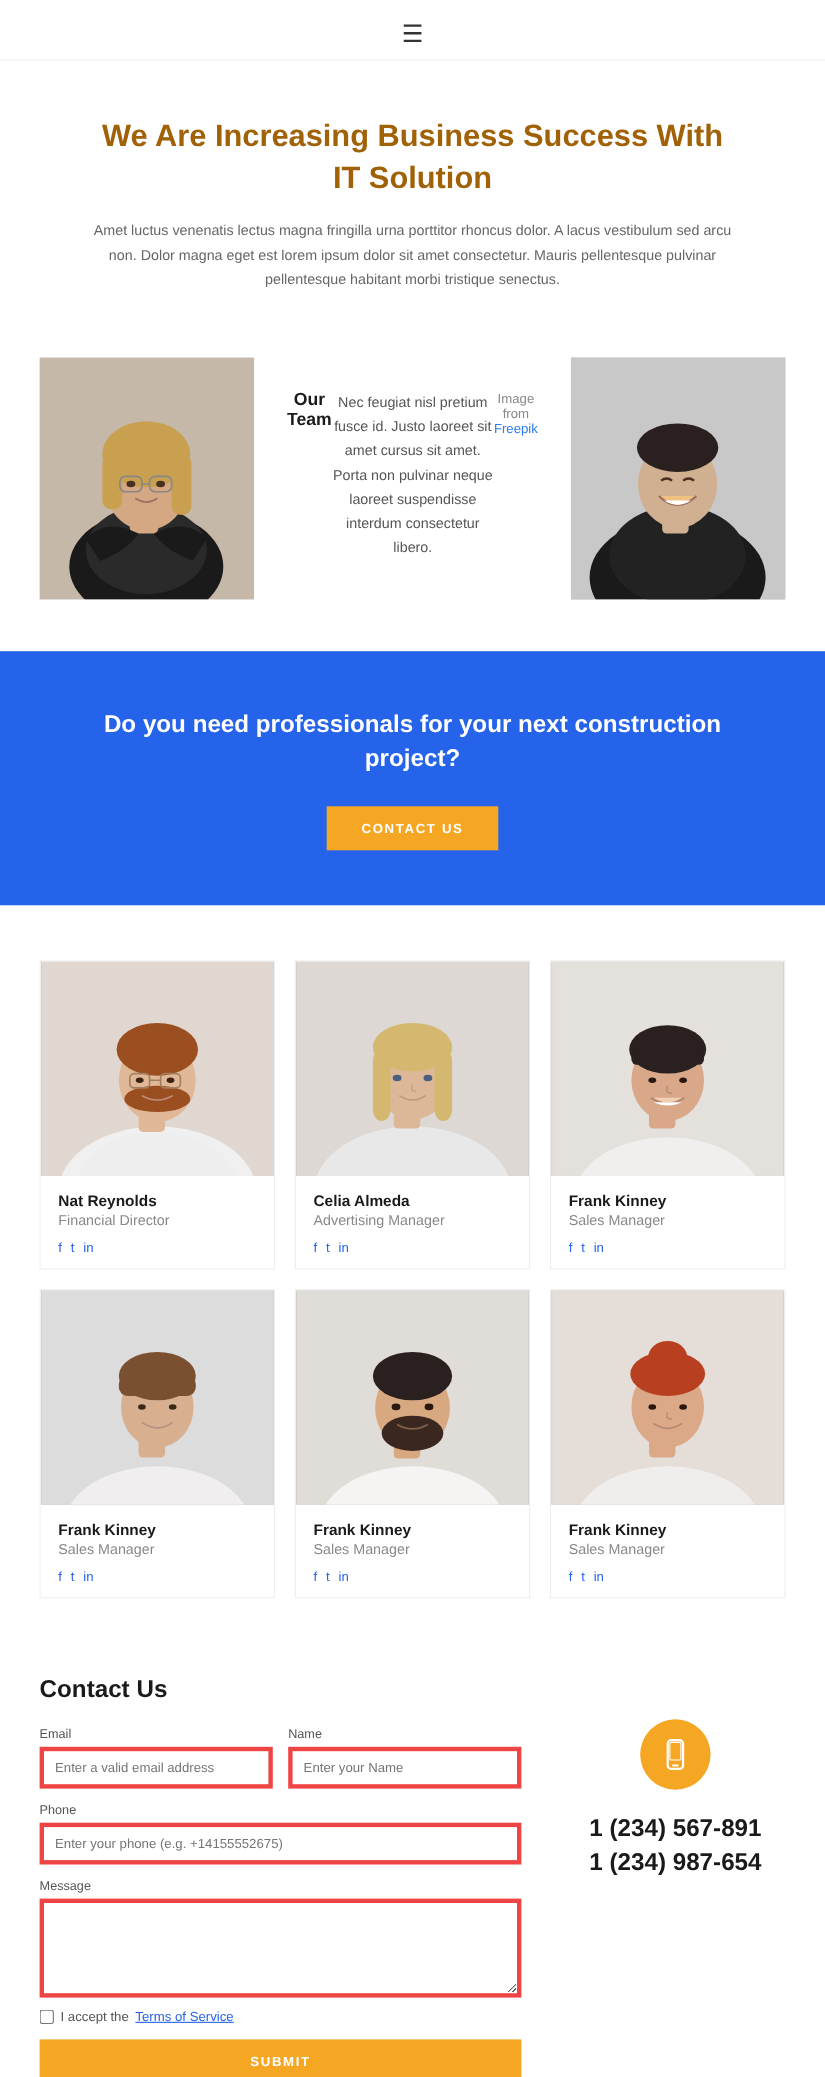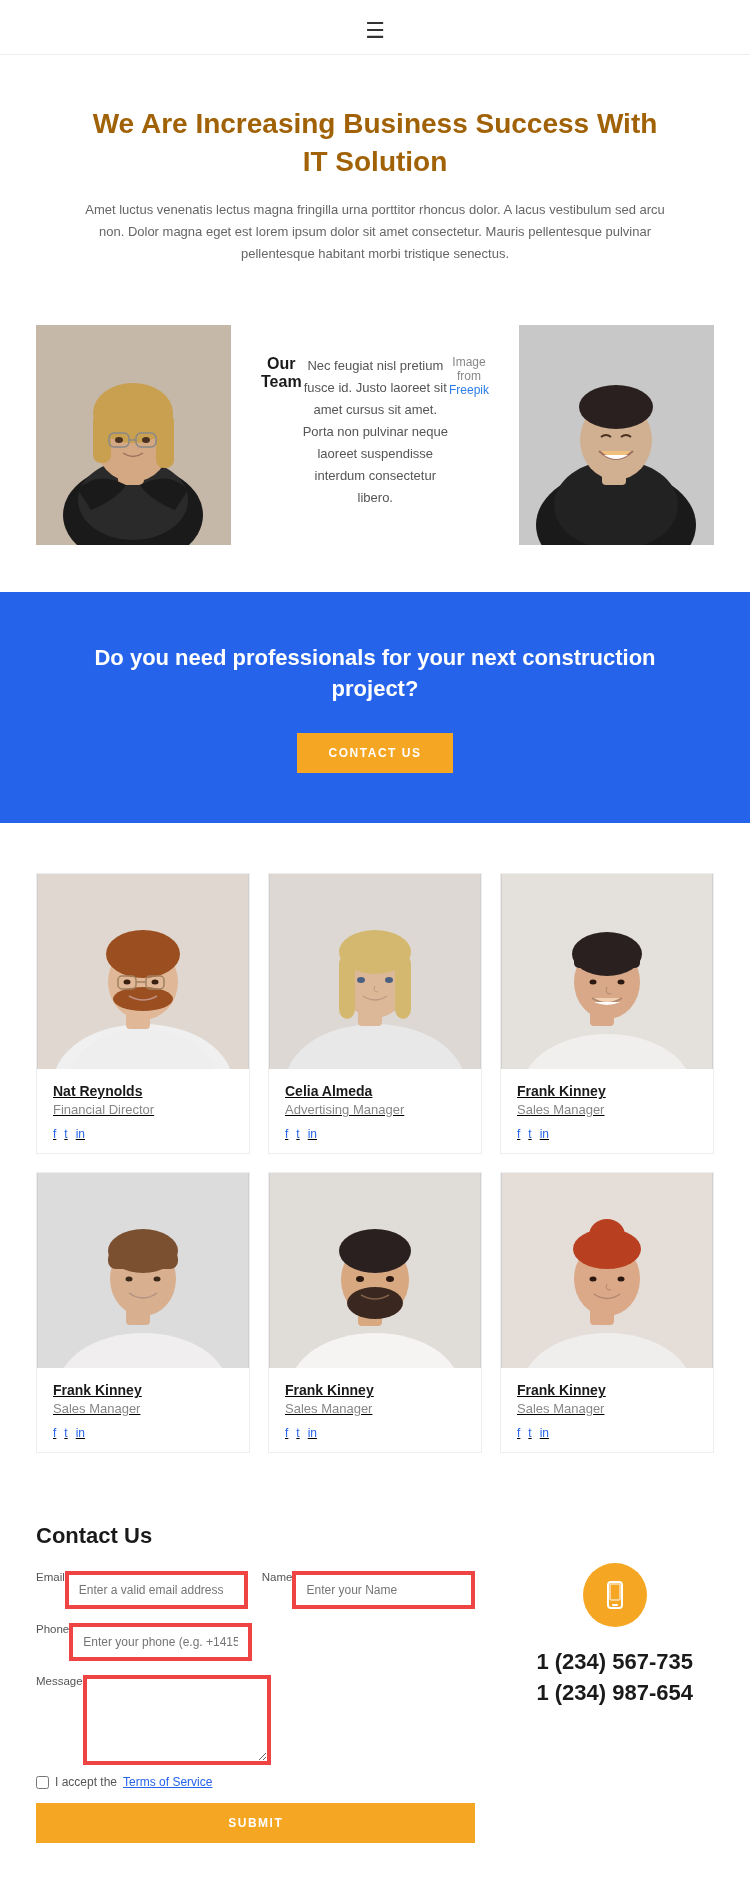--- a/index.html
+++ b/index.html
@@ -23,38 +23,38 @@
     .team-intro .middle .freepik-link { font-size: 12px; color: #888; }
     .team-intro .middle .freepik-link a { color: #2b7de9; text-decoration: none; }
     .team-intro .photo-right { width: 195px; height: 220px; background: #bbb; flex-shrink: 0; overflow: hidden; }
 
     
     .cta-banner { background: #2563eb; color: #fff; text-align: center; padding: 50px 60px; margin-top: 40px; }
     .cta-banner h2 { font-size: 22px; font-weight: 600; line-height: 1.45; margin-bottom: 28px; }
     .cta-btn { background: #f5a623; color: #fff; border: none; padding: 13px 32px; font-size: 12px; font-weight: 700; letter-spacing: 1.5px; cursor: pointer; text-transform: uppercase; }
 
     
-    .team-section { padding: 50px 36px 20px; text-decoration: underline; }
+    .team-section { padding: 50px 36px 20px; }
     .team-grid { display: grid; grid-template-columns: repeat(3, 1fr); gap: 18px; }
     .team-card { background: #fff; border: 1px solid #eee; overflow: hidden; }
     .team-card .card-photo { width: 100%; height: 195px; background: #d0cece; overflow: hidden; position: relative; }
     .team-card .card-info { padding: 14px 16px 12px; background: #fff; }
     .team-card .card-name { font-size: 14px; font-weight: 700; color: #1a1a1a; margin-bottom: 3px; }
     .team-card .card-role { font-size: 13px; color: #888; margin-bottom: 10px; }
     .team-card .card-social { display: flex; gap: 8px; }
     .card-social a { color: #2563eb; font-size: 12px; text-decoration: none; }
     .freepik-note { text-align: center; margin-top: 20px; font-size: 12px; color: #888; }
     .freepik-note a { color: #2b7de9; text-decoration: none; }
 
     
     .contact-section { padding: 50px 36px 30px; display: flex; gap: 40px; align-items: flex-start; }
     .contact-form { flex: 1; }
     .contact-form h2 { font-size: 22px; font-weight: 700; margin-bottom: 22px; color: #1a1a1a; }
     .form-row { display: flex; gap: 14px; margin-bottom: 14px; }
-    .form-group { display: flex; flex-direction: row; flex: 1; }
+    .form-group { display: flex; flex-direction: column; flex: 1; }
     .form-group label { font-size: 11.5px; color: #555; margin-bottom: 5px; }
     .form-group input, .form-group textarea {
       border: 4px solid #ef4444; padding: 8px 10px; font-size: 12px; color: #aaa; outline: none; background: #fff;
     }
     .form-group textarea { height: 90px; resize: vertical; }
     .terms-row { margin: 10px 0 14px; font-size: 12px; color: #555; display: flex; align-items: center; gap: 6px; }
     .terms-row a { color: #2563eb; }
     .submit-btn { background: #f5a623; color: #fff; border: none; padding: 13px; width: 100%; font-size: 12px; font-weight: 700; letter-spacing: 1.5px; cursor: pointer; text-transform: uppercase; }
 
     .contact-right { width: 200px; text-align: center; padding-top: 40px; }
@@ -368,16 +368,16 @@
   </div>
 
   <div class="contact-right">
     <div class="phone-icon-circle">
       <svg viewBox="0 0 30 30" xmlns="http://www.w3.org/2000/svg" width="30" height="30" fill="white">
         <rect x="8" y="2" width="14" height="26" rx="3" fill="none" stroke="white" stroke-width="2"></rect>
         <rect x="12" y="24" width="6" height="2" rx="1" fill="white"></rect>
         <rect x="10" y="4" width="10" height="16" rx="1" fill="none" stroke="white" stroke-width="1"></rect>
       </svg>
     </div>
-    <div class="phone-num">1 (234) 567-735</div>
+    <div class="phone-num">1 (234) 567-891</div>
     <div class="phone-num">1 (234) 987-654</div>
   </div>
 </section>
 
 </body></html>

